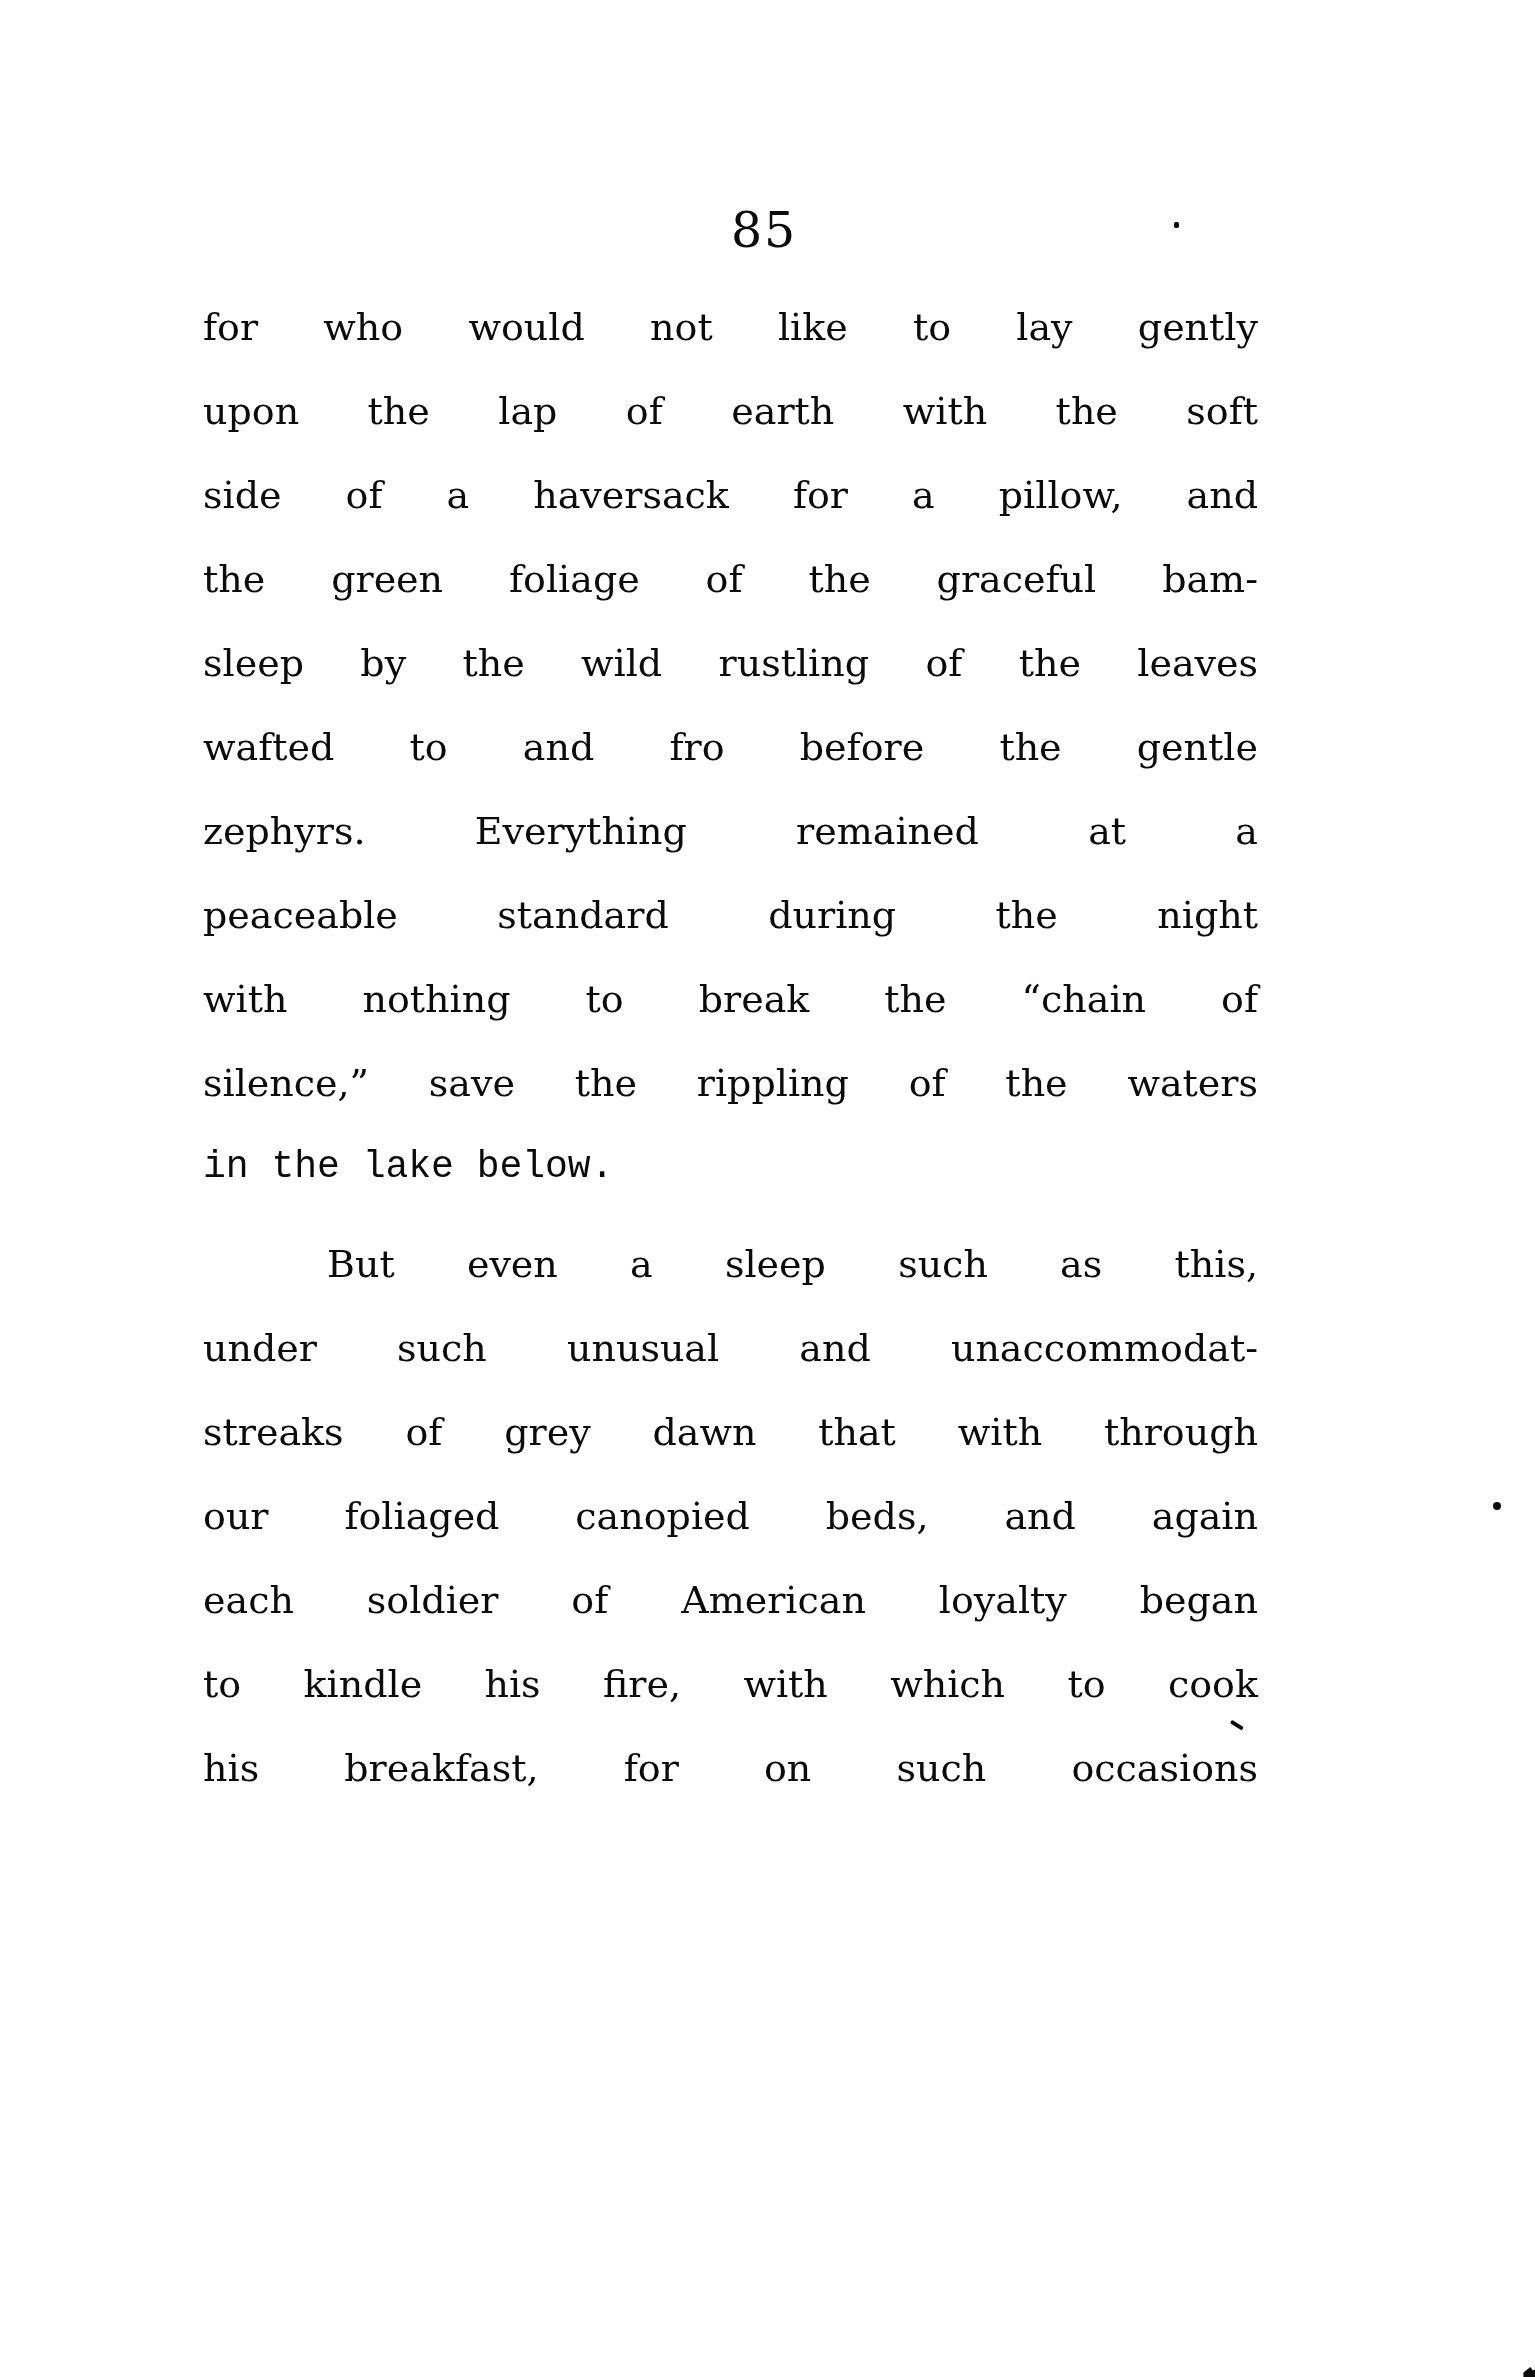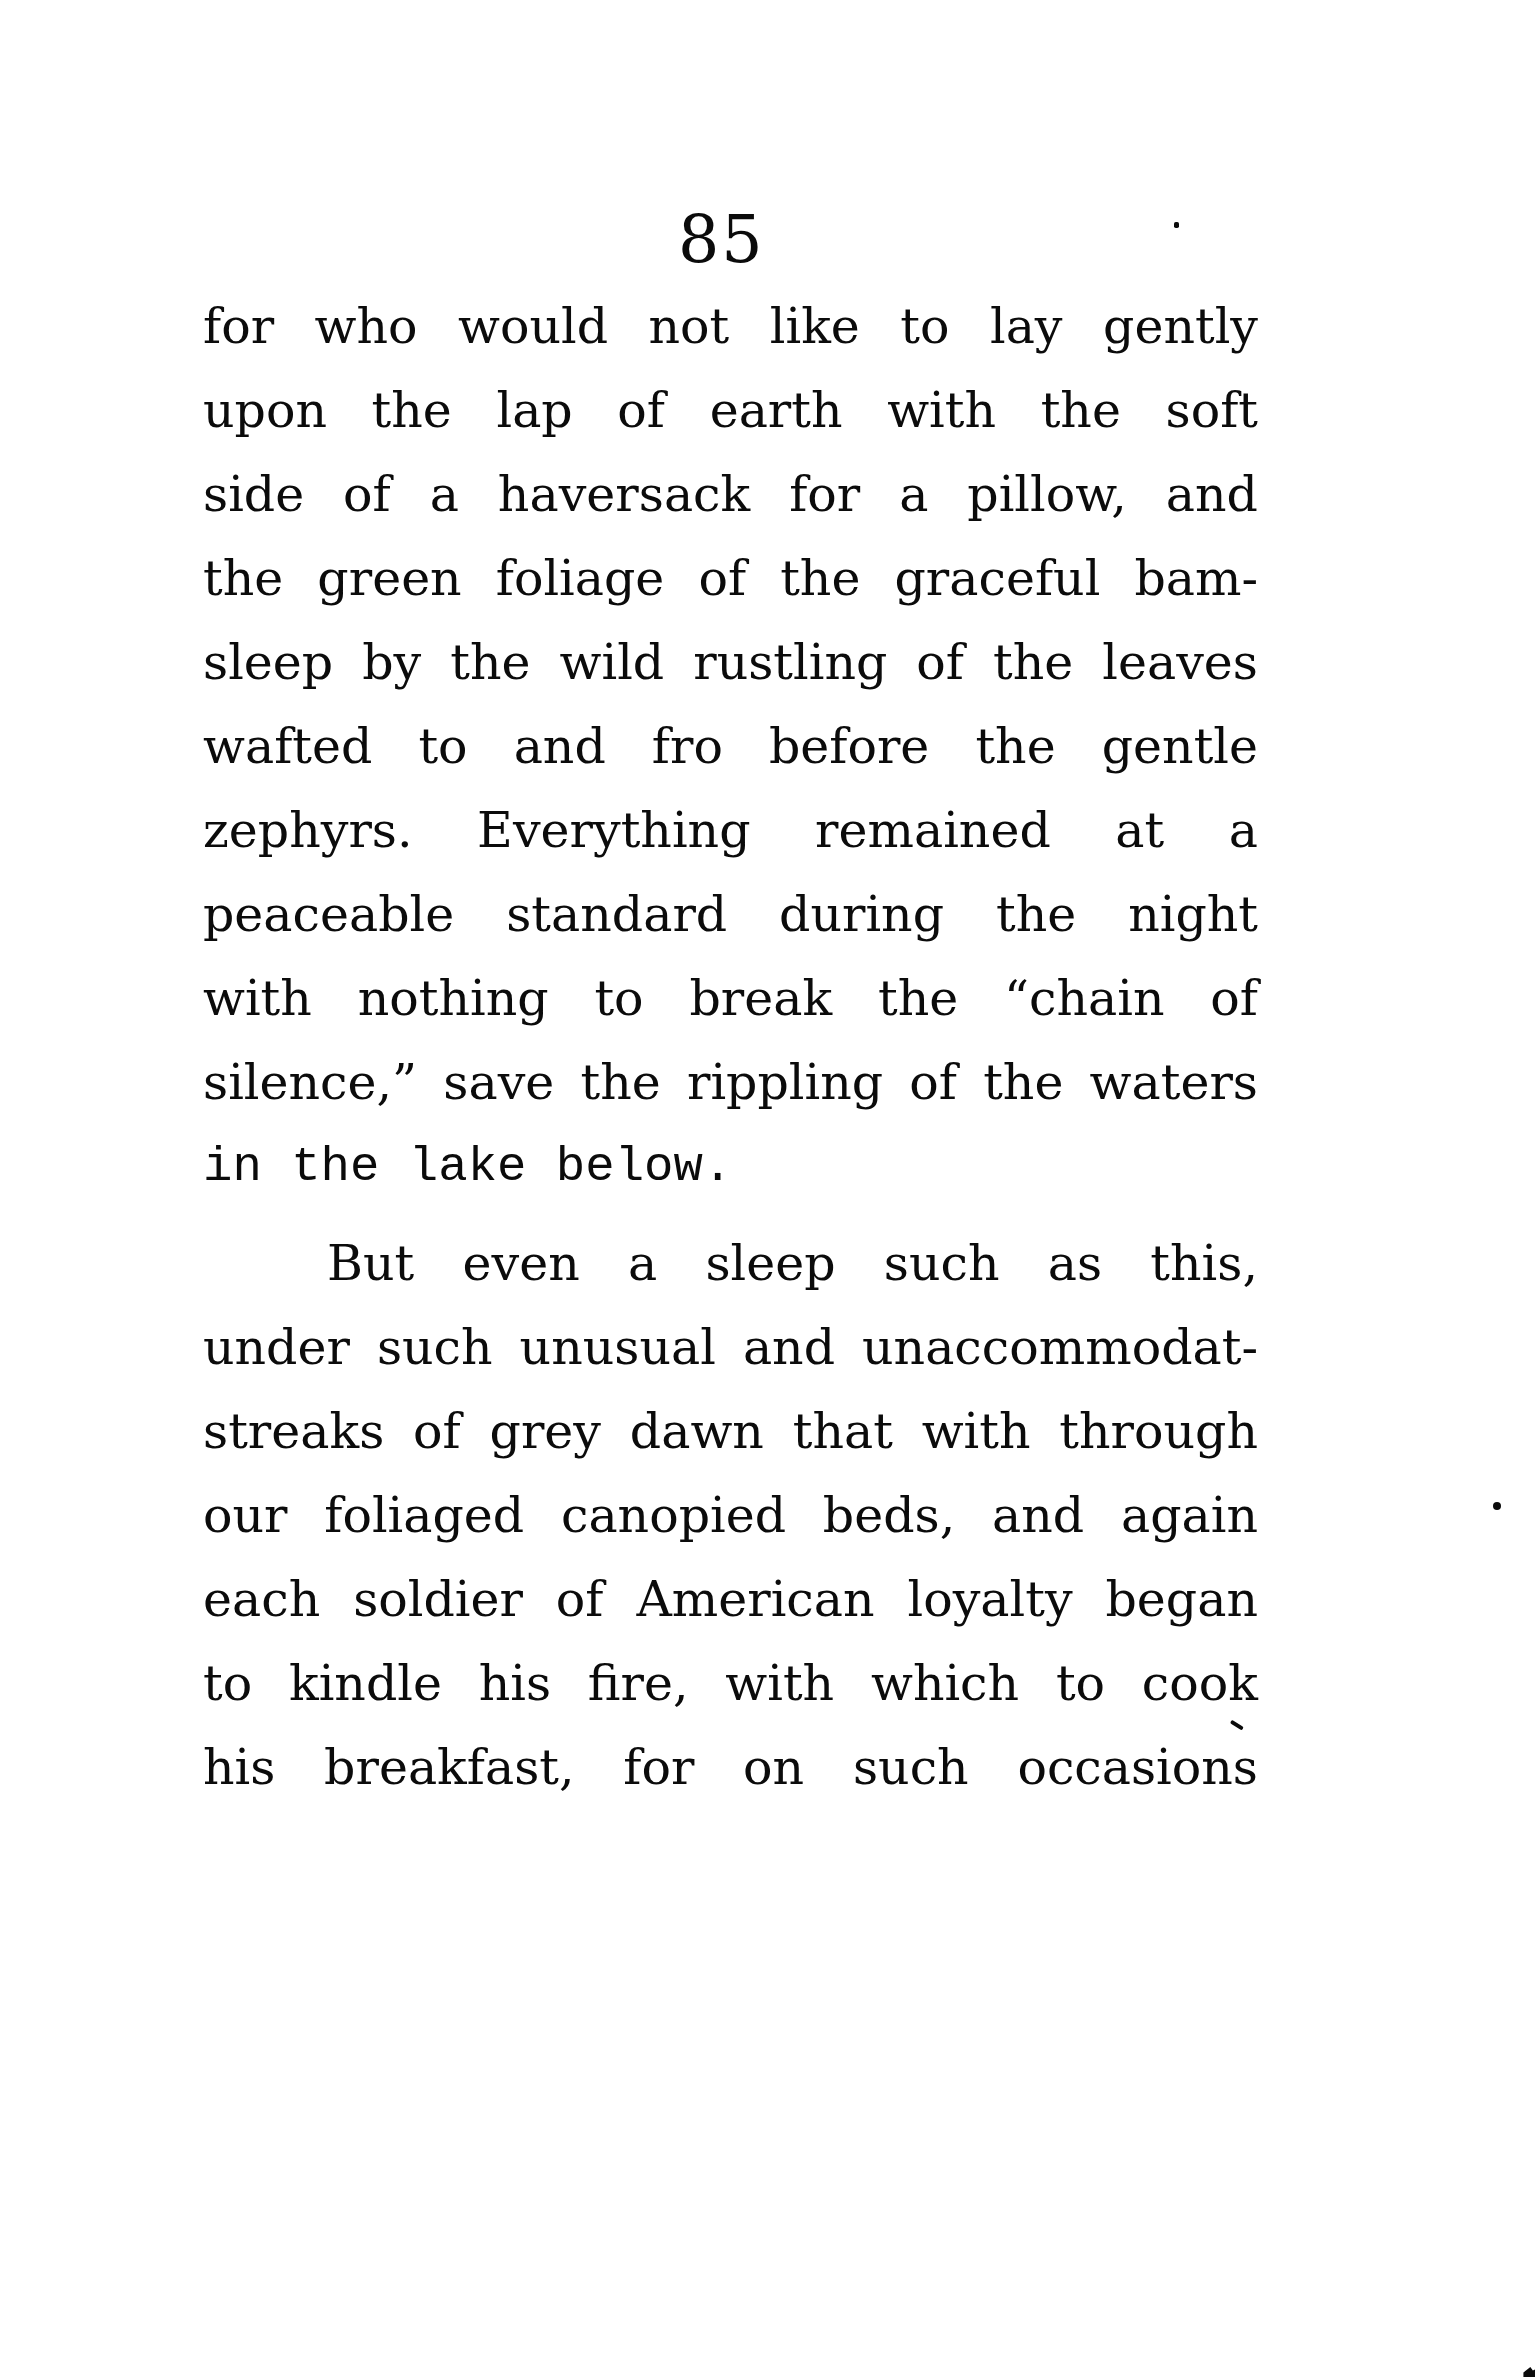--- a/index.html
+++ b/index.html
@@ -15,41 +15,41 @@
     position: relative;
     width: 1536px;
     height: 2377px;
     background: var(--paper);
     overflow: hidden;
     font-family: "DejaVu Serif", "Liberation Serif", serif;
     color: var(--ink);
   }
   .page-number {
     position: absolute;
-    left: 678px;
+    left: 731px;
     top: 202px;
-    font-size: 65px;
+    font-size: 49px;
     letter-spacing: 1.8px;
     color: var(--ink);
   }
   .text-block {
     position: absolute;
     left: 203px;
     top: 285px;
     width: 1055px;
   }
   .para {
     margin: 0;
     padding: 0;
   }
   .para + .para {
     margin-top: 12.6px;
   }
   .line {
-    font-size: 49px;
+    font-size: 38px;
     line-height: 84px;
     white-space: normal;
     text-align: justify;
     text-align-last: justify;
     color: var(--ink);
   }
   .line.no-stretch {
     text-align-last: left;
     font-family: Liberation Mono, monospace;
   }

